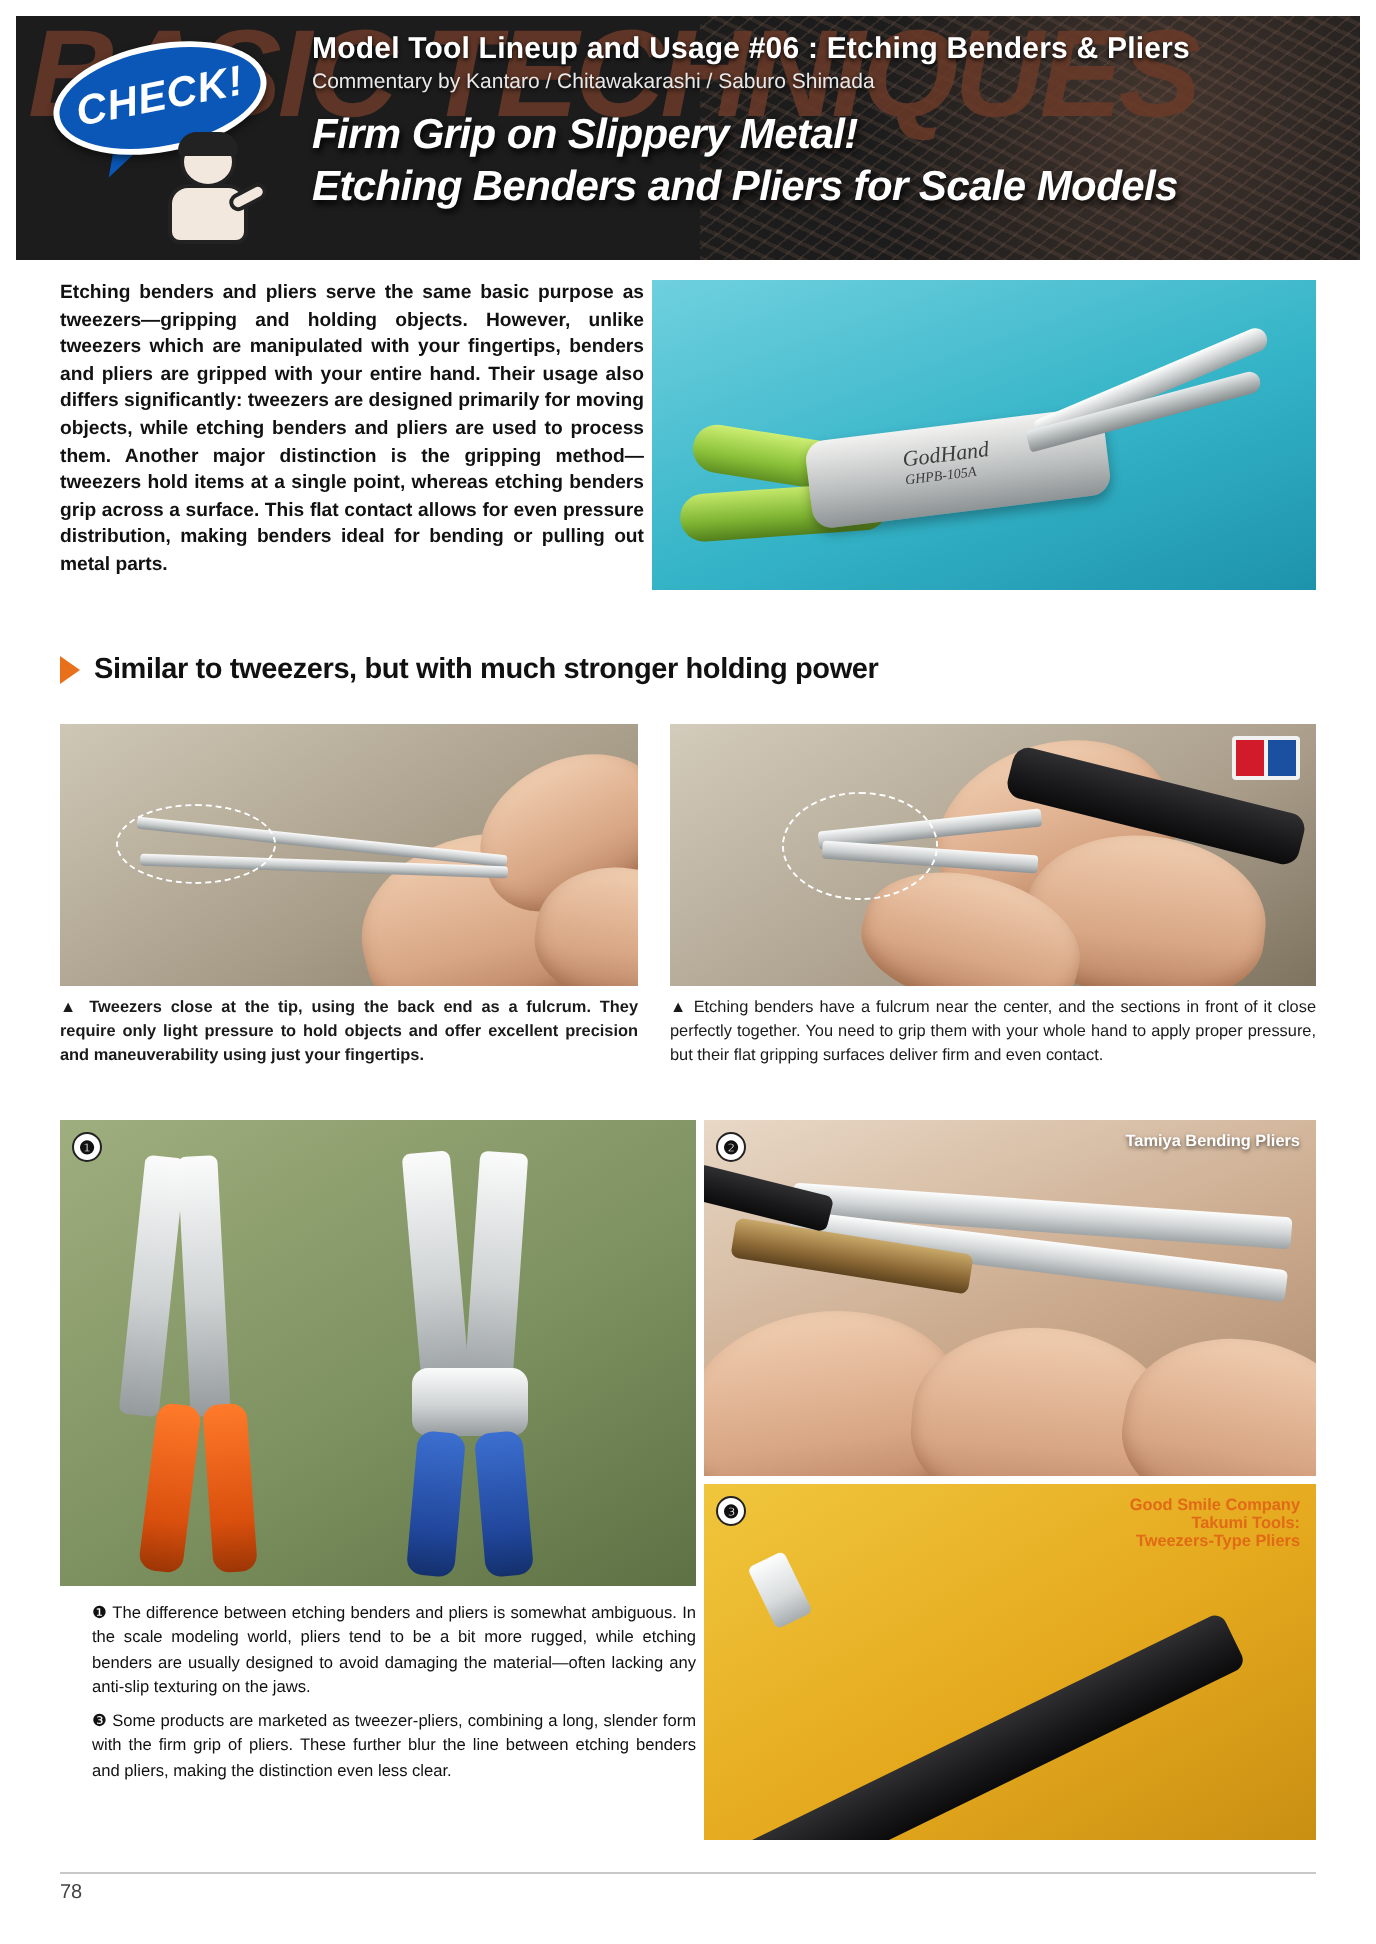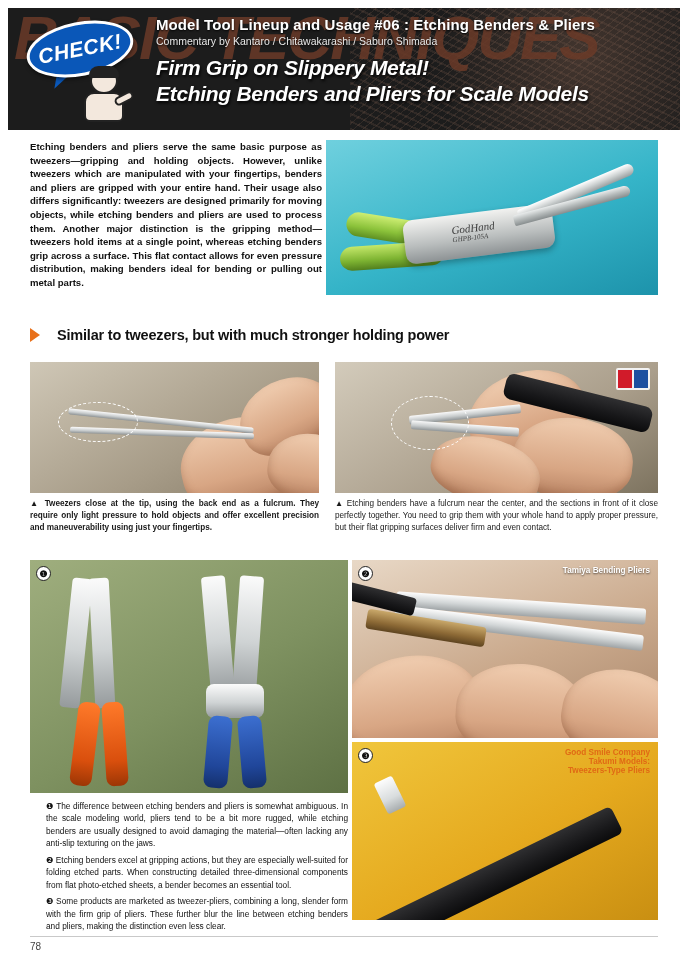--- a/index.html
+++ b/index.html
@@ -194,21 +194,21 @@
     font-family: "Liberation Serif", serif;
     font-style: italic;
   }
   .lp-label .brand { font-size: 11px; }
 
   
   .section-head {
     position: absolute;
     top: 327px; left: 30px;
     width: 628px;
-    display: flex; align-items: center; gap: 10px;
+    display: flex; align-items: center;
   }
   .sh-tri {
     width: 0; height: 0;
     border-left: 10px solid #e8701a;
     border-top: 7px solid transparent;
     border-bottom: 7px solid transparent;
     margin-right: 7px;
   }
   .sh-text {
     font-size: 14.5px; font-weight: bold; color: #111;
@@ -464,27 +464,26 @@
   <div class="p2-tool" style="left:44px; top:40px; width:250px; height:16px; transform:rotate(4deg); border-radius:3px;"></div>
   <div class="p2-tool" style="left:42px; top:60px; width:250px; height:16px; transform:rotate(7deg); border-radius:3px;"></div>
   <div class="p2-grip" style="left:14px; top:58px; width:120px; height:20px; transform:rotate(9deg); border-radius:4px;"></div>
   <div class="p3-tool" style="left:-6px; top:30px; width:70px; height:18px; transform:rotate(14deg); border-radius:4px;"></div>
 </div>
 
 <div class="photo-3">
   <div class="num-badge" style="left:6px; top:6px;">❸</div>
   <div class="photo-caption-tag tag-orange" style="right:8px; top:6px; text-align:right;">
     <div>Good Smile Company</div>
-    <div>Takumi Models:</div>
+    <div>Takumi Tools:</div>
     <div>Tweezers-Type Pliers</div>
   </div>
   <div class="p3-tool" style="left:-20px; top:128px; width:300px; height:30px; transform:rotate(-26deg); border-radius:6px;"></div>
   <div class="p3-tip" style="left:28px; top:36px; width:20px; height:34px; transform:rotate(-26deg); border-radius:3px;"></div>
 </div>
 
 <div class="bottom-text">
   <p>❶ The difference between etching benders and pliers is somewhat ambiguous. In the scale modeling world, pliers tend to be a bit more rugged, while etching benders are usually designed to avoid damaging the material—often lacking any anti-slip texturing on the jaws.</p>
-  <p>❷ Etching benders excel at gripping actions, but they are especially well-suited for folding etched parts. When constructing detailed three-dimensional components from flat photo-etched sheets, a bender becomes an essential tool.</p>
   <p>❸ Some products are marketed as tweezer-pliers, combining a long, slender form with the firm grip of pliers. These further blur the line between etching benders and pliers, making the distinction even less clear.</p>
 </div>
 
 <div class="footer-rule"></div>
 <div class="page-num">78</div>
 
 </body></html>

